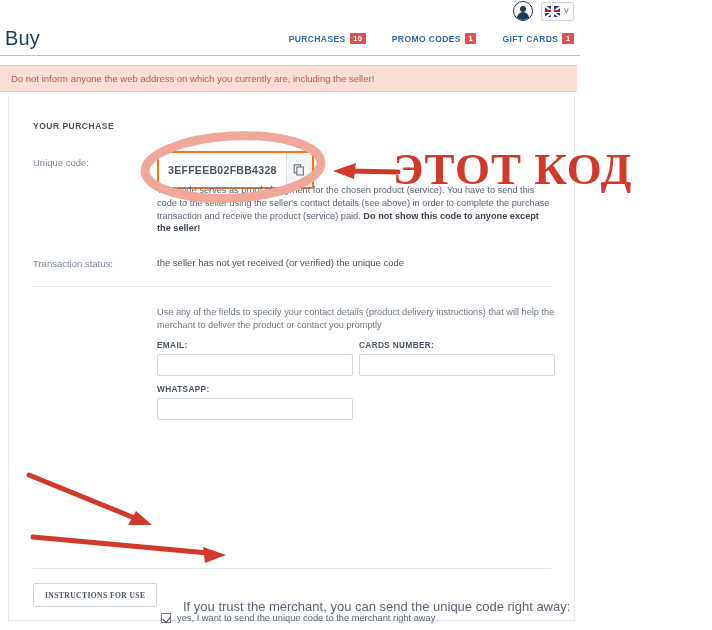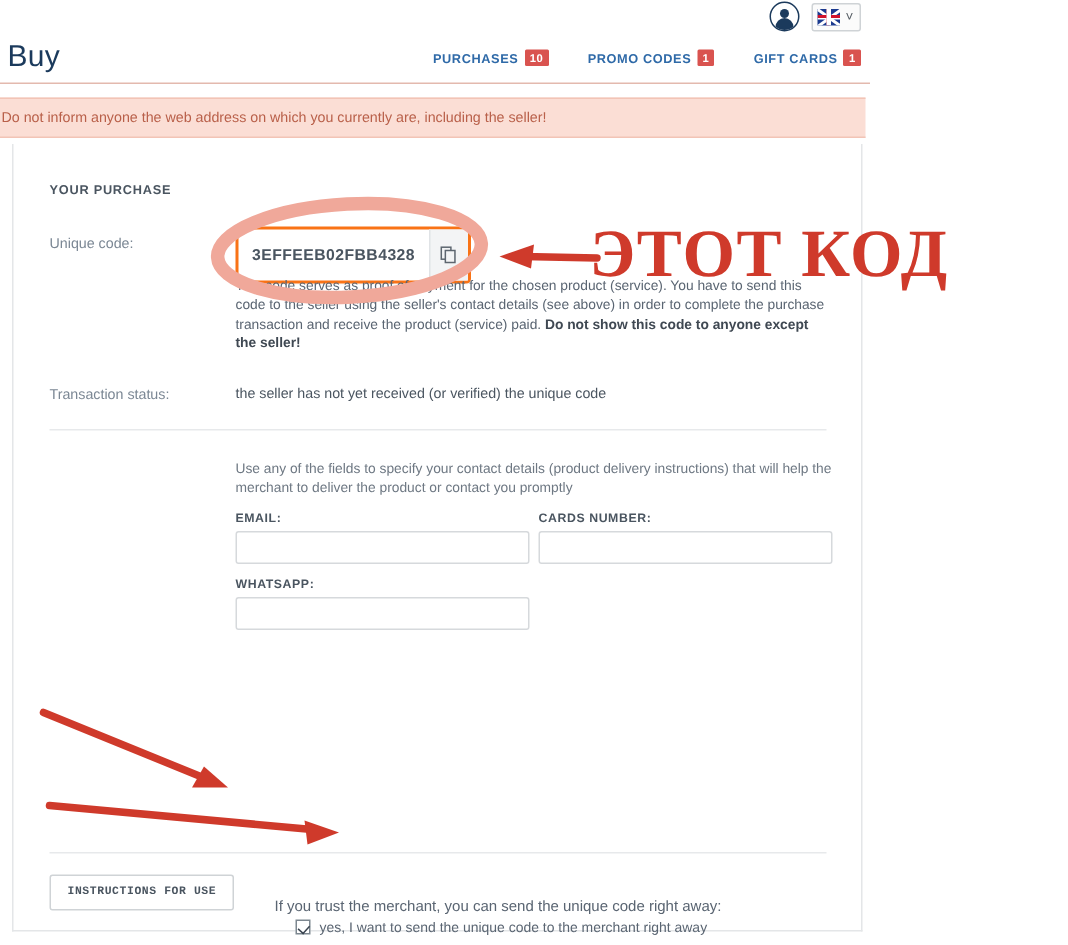--- a/index.html
+++ b/index.html
@@ -124,21 +124,21 @@
   .warning {
     position: absolute;
     left: 0; top: 65px;
     width: 577px;
     height: 27px;
     background: #fbded5;
     border-top: 1px solid #f2c4b6;
     border-bottom: 1px solid #f2c4b6;
     display: flex;
     align-items: center;
-    padding-left: 1px;
+    padding-left: 11px;
     font-size: 9.5px;
     color: #b9604a;
   }
 
   
   .card {
     position: absolute;
     left: 8px; top: 96px;
     width: 567px;
     height: 525px;
@@ -270,31 +270,30 @@
     font-family: "Liberation Sans", sans-serif;
     font-size: 10px;
     padding: 4px 5px;
     resize: none;
     outline: none;
   }
 
   .trust-line {
     position: absolute;
     left: 152px; top: 503px;
-    font-size: 10px;
+    font-size: 13px;
     color: #5a6572;
     padding-left: 22px;
   }
   .cb-row {
     position: absolute;
     left: 152px; top: 517px;
     display: flex; align-items: center; gap: 6px;
     font-size: 9.3px;
     color: #5a6572;
-    margin-left: 36px;
   }
   .cbox {
     width: 10px; height: 10px;
     border: 1px solid #7d8790;
     background: #ffffff;
     position: relative;
     flex: none;
   }
   .cbox::after {
     content: "";
@@ -307,21 +306,21 @@
   }
 
   .instr-btn {
     position: absolute;
     left: 24px; top: 487px;
     height: 24px;
     padding: 1px 11px;
     background: #ffffff;
     border: 1px solid #cfd3d6;
     border-radius: 2px;
-    font-family: Liberation Mono, monospace;
+    font-family: Liberation Serif, serif;
     font-size: 7.6px;
     font-weight: bold;
     letter-spacing: 0.4px;
     color: #4a5560;
     display: flex;
     align-items: center;
   }
 
   
   .overlay {

